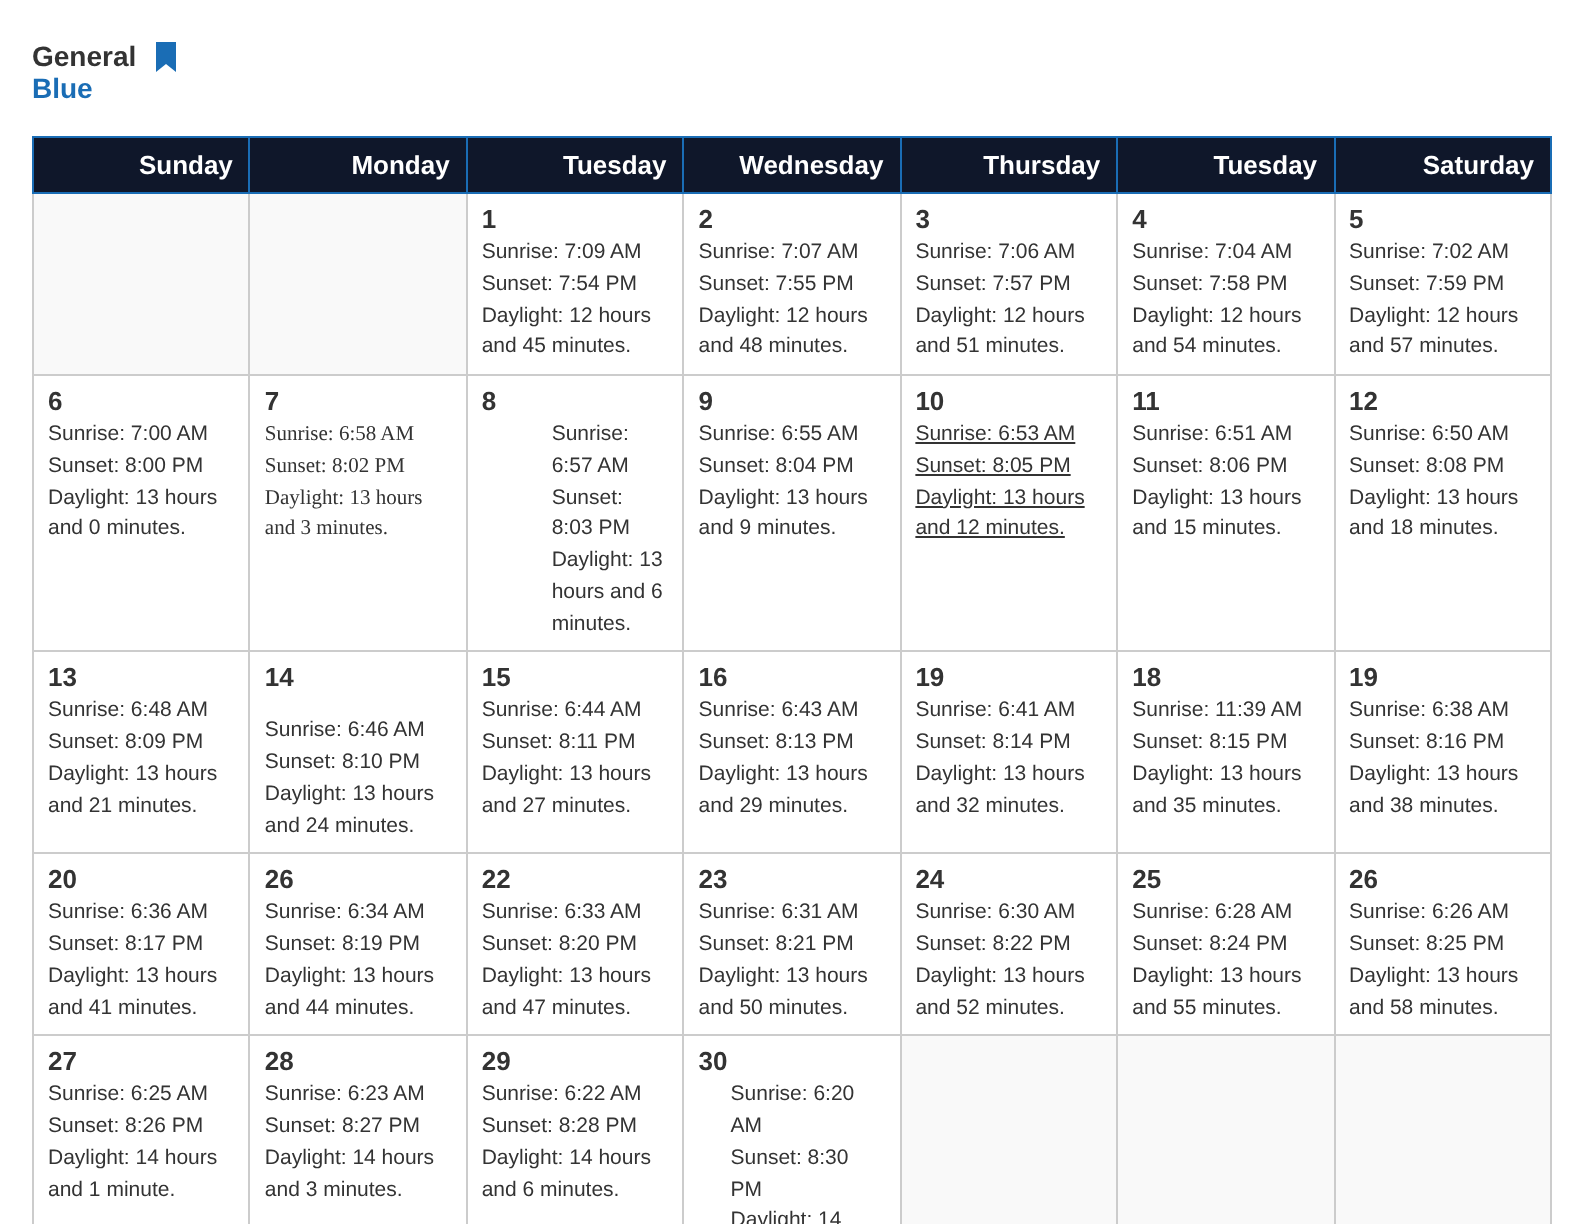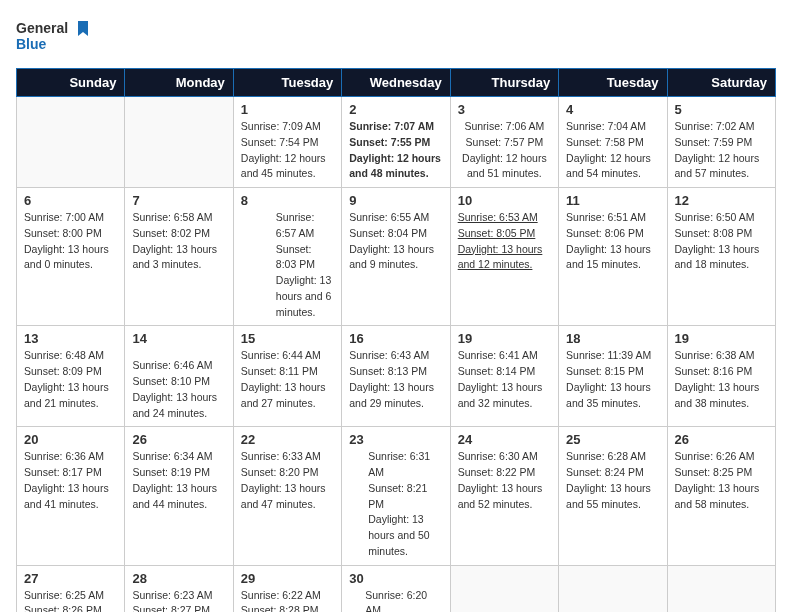--- a/index.html
+++ b/index.html
@@ -106,27 +106,27 @@
         <td class="empty"></td>
         <td class="empty"></td>
         <td>
           <span class="day-number">1</span>
           <div class="day-info" style="white-space: pre-line;">Sunrise: 7:09 AM
 Sunset: 7:54 PM
 Daylight: 12 hours and 45 minutes.</div>
         </td>
         <td>
           <span class="day-number">2</span>
-          <div class="day-info" style="white-space: pre-line; font-weight: bold;">Sunrise: 7:07 AM
+          <div class="day-info" style="white-space: pre-line;">Sunrise: 7:07 AM
 Sunset: 7:55 PM
 Daylight: 12 hours and 48 minutes.</div>
         </td>
         <td>
           <span class="day-number">3</span>
-          <div class="day-info" style="white-space: pre-line; text-align: center;">Sunrise: 7:06 AM
+          <div class="day-info" style="white-space: pre-line;">Sunrise: 7:06 AM
 Sunset: 7:57 PM
 Daylight: 12 hours and 51 minutes.</div>
         </td>
         <td>
           <span class="day-number">4</span>
           <div class="day-info" style="white-space: pre-line;">Sunrise: 7:04 AM
 Sunset: 7:58 PM
 Daylight: 12 hours and 54 minutes.</div>
         </td>
         <td>
@@ -138,21 +138,21 @@
       </tr>
       <tr>
         <td>
           <span class="day-number">6</span>
           <div class="day-info" style="white-space: pre-line;">Sunrise: 7:00 AM
 Sunset: 8:00 PM
 Daylight: 13 hours and 0 minutes.</div>
         </td>
         <td>
           <span class="day-number">7</span>
-          <div class="day-info" style="white-space: pre-line;">Sunrise: 6:58 AM
+          <div class="day-info" style="white-space: pre-line; font-family: Liberation Serif, serif;">Sunrise: 6:58 AM
 Sunset: 8:02 PM
 Daylight: 13 hours and 3 minutes.</div>
         </td>
         <td>
           <span class="day-number">8</span>
           <div class="day-info" style="white-space: pre-line; margin-left: 35px;">Sunrise: 6:57 AM
 Sunset: 8:03 PM
 Daylight: 13 hours and 6 minutes.</div>
         </td>
         <td>
@@ -238,21 +238,21 @@
 Daylight: 13 hours and 44 minutes.</div>
         </td>
         <td>
           <span class="day-number">22</span>
           <div class="day-info" style="white-space: pre-line;">Sunrise: 6:33 AM
 Sunset: 8:20 PM
 Daylight: 13 hours and 47 minutes.</div>
         </td>
         <td>
           <span class="day-number">23</span>
-          <div class="day-info" style="white-space: pre-line; margin-left: 19px;">Sunrise: 6:31 AM
+          <div class="day-info" style="white-space: pre-line;">Sunrise: 6:31 AM
 Sunset: 8:21 PM
 Daylight: 13 hours and 50 minutes.</div>
         </td>
         <td>
           <span class="day-number">24</span>
           <div class="day-info" style="white-space: pre-line;">Sunrise: 6:30 AM
 Sunset: 8:22 PM
 Daylight: 13 hours and 52 minutes.</div>
         </td>
         <td>

